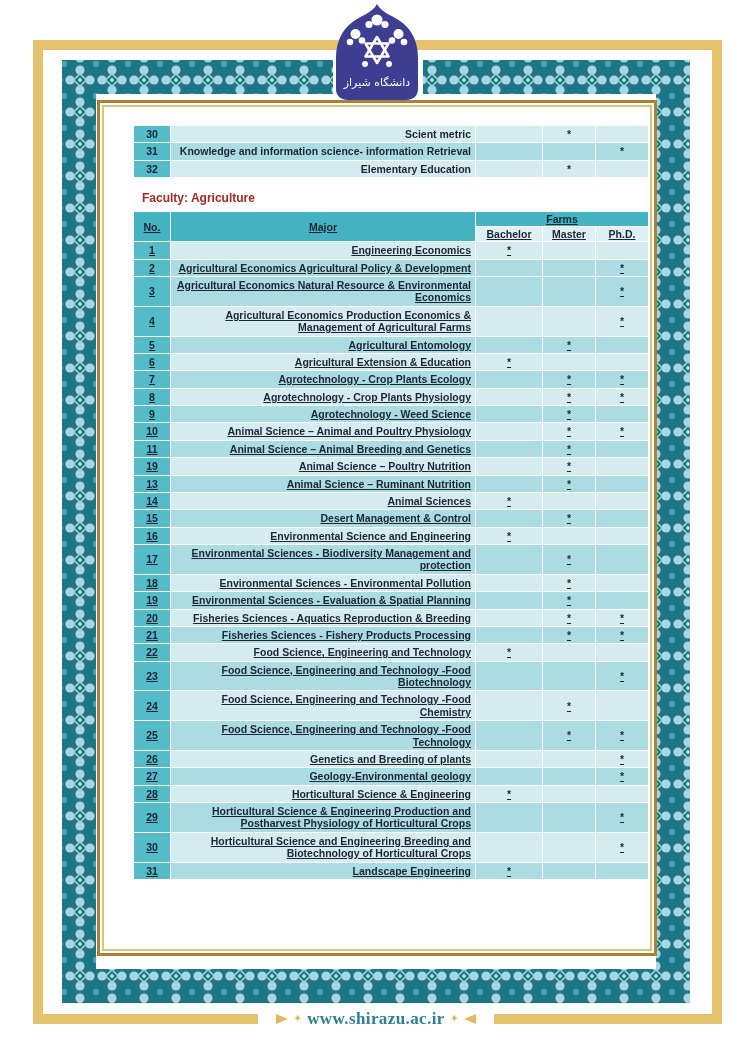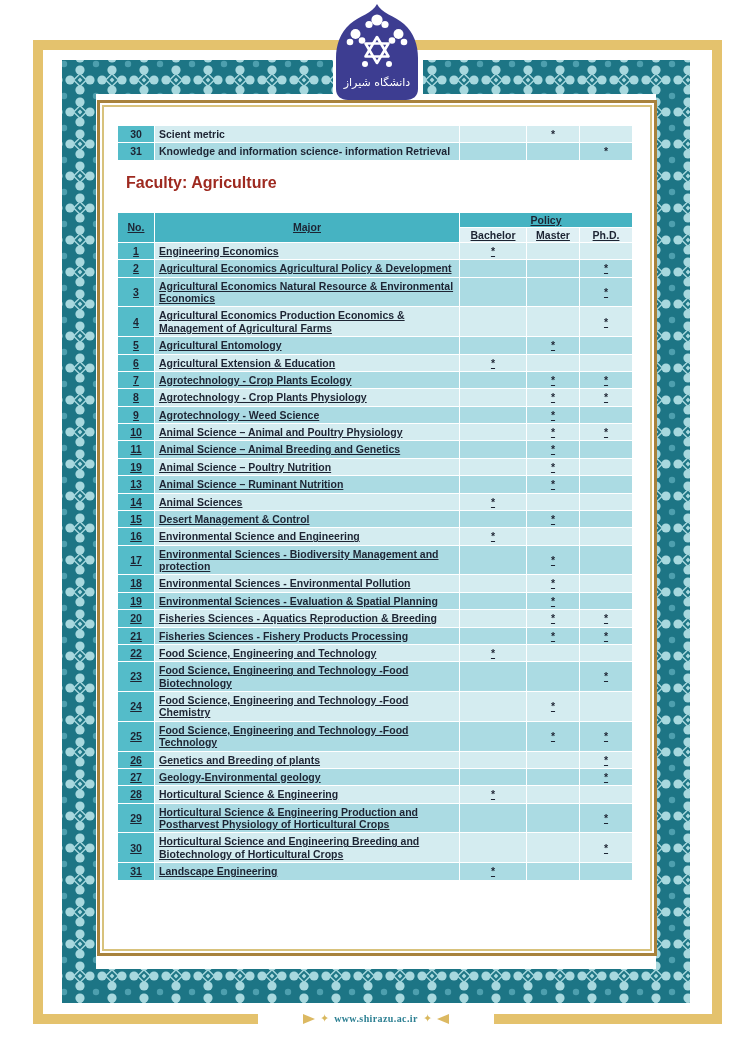--- a/index.html
+++ b/index.html
@@ -16,57 +16,57 @@
   .border-svg{position:absolute;left:0;top:0;pointer-events:none;}
   
   .inner-frame{
     position:absolute;left:97px;top:100px;width:560px;height:856px;
     box-sizing:border-box;border:3px solid #a8823c;
     box-shadow:inset 0 0 0 2px #ffffff, inset 0 0 0 4px #d8c27c;
   }
   
   .logo{position:absolute;left:329px;top:3px;width:96px;height:99px;}
   
-  .content{position:absolute;left:117px;top:125px;width:516px;}
+  .content{position:absolute;left:133px;top:125px;width:516px;}
   table.data-table{
     border-collapse:separate;border-spacing:1px;table-layout:fixed;
     width:516px;font-size:10.5px;font-weight:bold;color:#1d2433;
   }
   table.data-table col.c-no{width:36px;}
   table.data-table col.c-major{width:304px;}
   table.data-table col.c-bach{width:66px;}
   table.data-table col.c-mast{width:52px;}
   table.data-table col.c-phd{width:52px;}
   table.data-table th{
     background:#46b3c2;text-align:center;padding:1px 2px;line-height:1.15;
     font-size:10.5px;color:#1d2433;
   }
   table.data-table th.sub{background:#dff0f4;margin-top:44px;}
   table.data-table td{padding:2px 4px;line-height:1.18;vertical-align:middle;}
   td.no{background:#54bcc9;text-align:center;}
-  td.major{text-align:left;padding-left:7px;}
+  td.major{text-align:right;padding-left:7px;}
   td.deg{text-align:center;}
   tr.row-light td.major, tr.row-light td.deg{background:#d4ecf0;}
   tr.row-dark td.major,  tr.row-dark td.deg{background:#abdbe3;}
   .faculty-heading{
-    color:#9e2a20;font-weight:bold;font-size:16px;
-    margin:13px 0 20px 1px;
+    color:#9e2a20;font-weight:bold;font-size:12px;
+    margin:13px 0 6px 1px;
     padding-left:8px;
   }
   .agri-table{margin-top:2px;text-decoration:underline;}
   
   .footer-notch{
     position:absolute;left:258px;top:1004px;width:236px;height:29px;
     background:#ffffff;display:flex;align-items:center;justify-content:center;gap:5px;
   }
   .tip-left{width:0;height:0;border-top:5px solid transparent;border-bottom:5px solid transparent;border-left:12px solid #dcb962;}
   .tip-right{width:0;height:0;border-top:5px solid transparent;border-bottom:5px solid transparent;border-right:12px solid #dcb962;}
   .footer-star{color:#d9b85e;font-size:11px;line-height:1;}
   .site-link{
-    font-family:"Liberation Serif",serif;font-weight:bold;font-size:10px;
+    font-family:"Liberation Serif",serif;font-weight:bold;font-size:17px;
     color:#2d8093;letter-spacing:0.4px;text-decoration:none;white-space:nowrap;
   }
 </style>
 </head>
 <body>
 
 <div class="gold-frame"></div>
 
 <svg class="border-svg" width="752" height="1063">
   <defs>
@@ -137,38 +137,45 @@
           <td class="deg">*</td>
           <td class="deg"></td>
         </tr>
         <tr class="row-dark">
           <td class="no">31</td>
           <td class="major">Knowledge and information science- information Retrieval</td>
           <td class="deg"></td>
           <td class="deg"></td>
           <td class="deg">*</td>
         </tr>
+        <tr class="row-light">
+          <td class="no">32</td>
+          <td class="major">Elementary Education</td>
+          <td class="deg"></td>
+          <td class="deg">*</td>
+          <td class="deg"></td>
+        </tr>
       </tbody>
   </table>
 
   <div class="faculty-heading">Faculty: Agriculture</div>
 
   <table class="data-table agri-table">
     <colgroup>
         <col class="c-no">
         <col class="c-major">
         <col class="c-bach">
         <col class="c-mast">
         <col class="c-phd">
       </colgroup>
     <thead>
       <tr>
         <th rowspan="2">No.</th>
         <th rowspan="2">Major</th>
-        <th colspan="3">Policy</th>
+        <th colspan="3">Farms</th>
       </tr>
       <tr>
         <th class="sub">Bachelor</th>
         <th class="sub">Master</th>
         <th class="sub">Ph.D.</th>
       </tr>
     </thead>
     <tbody id="agri-body">
         <tr class="row-light">
           <td class="no">1</td>

